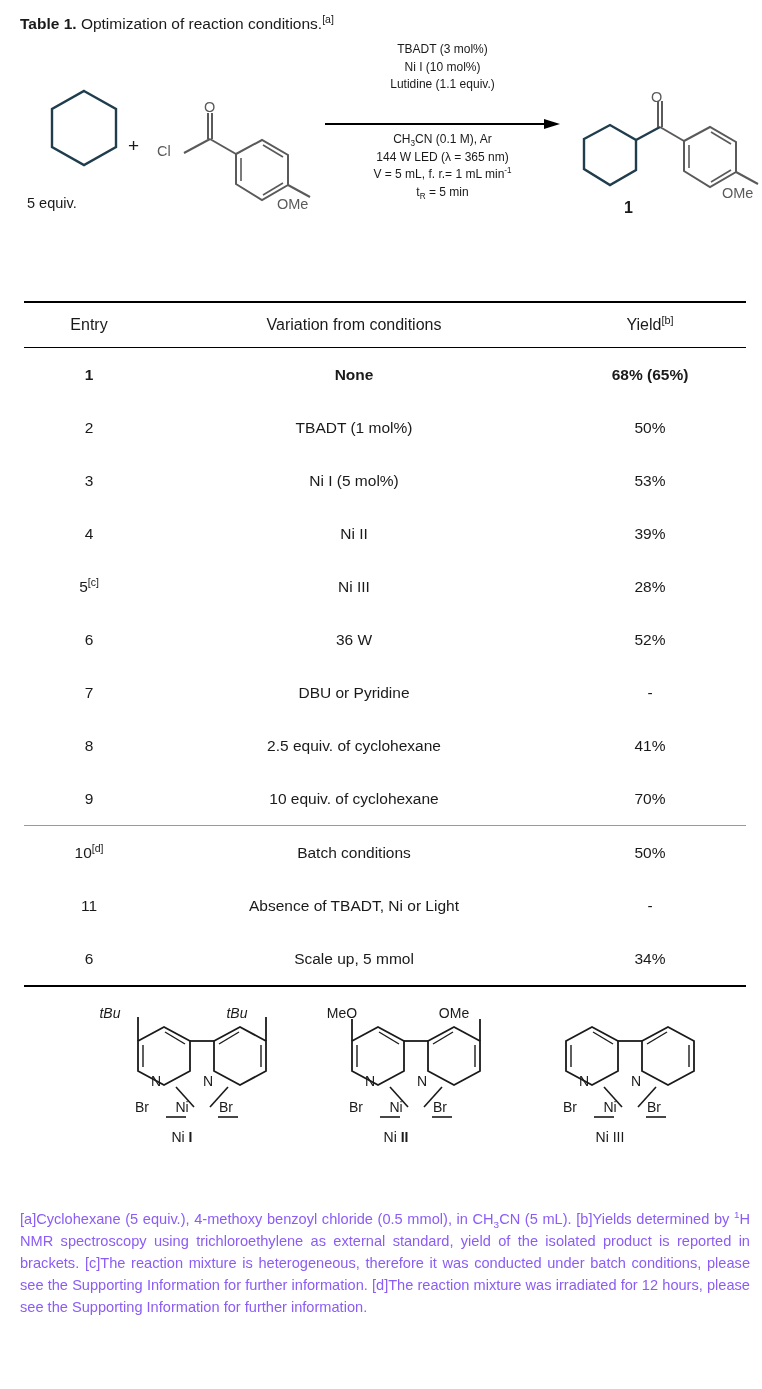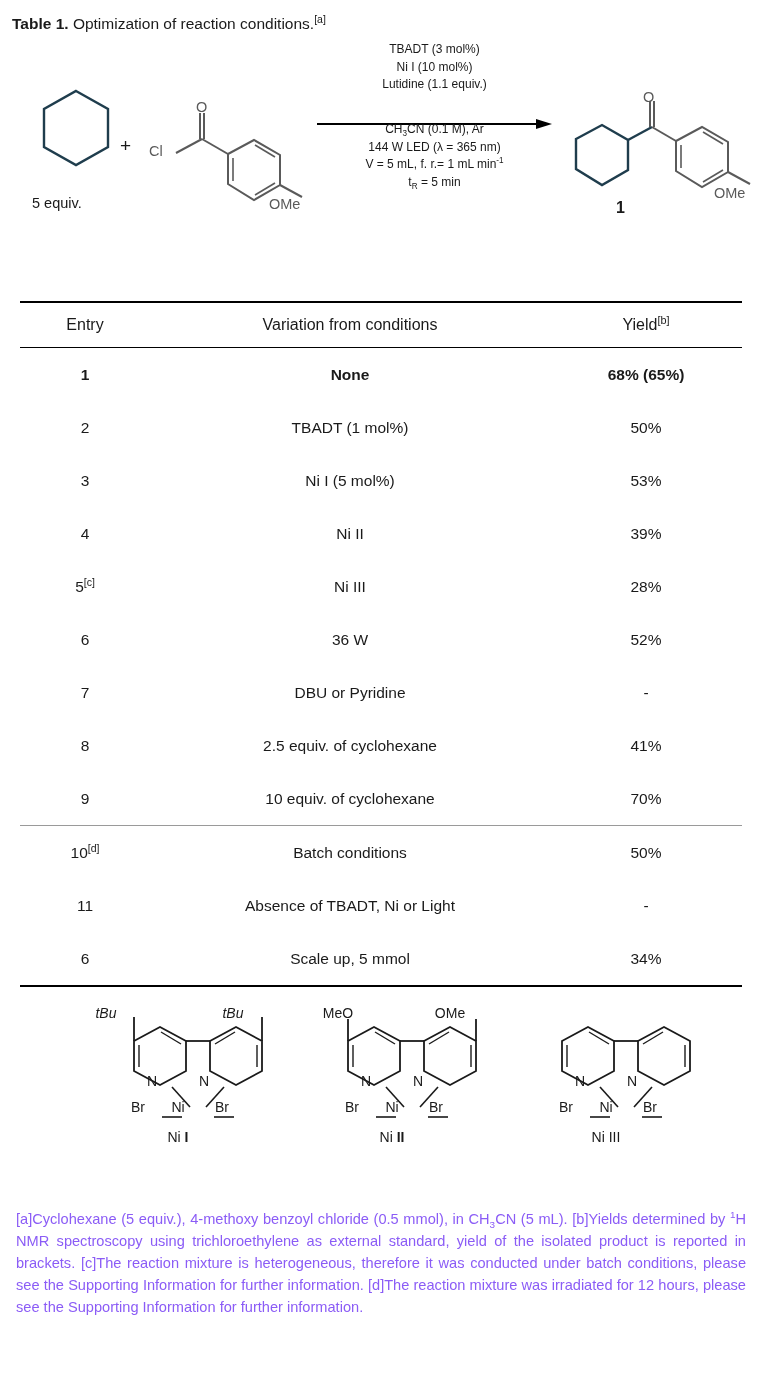--- a/index.html
+++ b/index.html
@@ -12,21 +12,21 @@
     height: 1389px;
     font-family: "Liberation Sans", sans-serif;
     color: #1a1a1a;
     position: relative;
     overflow: hidden;
   }
   .page {
     width: 762px;
     height: 1331px;
     box-sizing: border-box;
-    padding: 10px 12px 0 12px;
+    padding: 10px 12px 0 20px;
     position: relative;
   }
 
   
   .caption {
     font-size: 15.5px;
     line-height: 1.25;
     margin: 4px 0 2px 0;
   }
   .caption b { font-weight: bold; }
@@ -122,21 +122,21 @@
 
   <div class="caption">
     <b>Table 1.</b><span> Optimization of reaction conditions.</span><sup>[a]</sup>
   </div>
 
   <div class="scheme">
 
     <svg width="110" height="110" style="position:absolute;left:14px;top:42px">
       <polygon points="50,12 82,30 82,68 50,86 18,68 18,30" fill="none" stroke="#1f3d4d" stroke-width="2.4"></polygon>
     </svg>
-    <div class="scheme-text" style="left:20px;top:158px">5 equiv.</div>
+    <div class="scheme-text" style="left:7px;top:158px">5 equiv.</div>
 
     <div class="scheme-text" style="left:108px;top:98px;font-size:19px">+</div>
 
     <svg width="175" height="135" style="position:absolute;left:130px;top:40px">
 
       <line x1="62" y1="62" x2="62" y2="36" stroke="#5a5a5a" stroke-width="2"></line>
       <line x1="58" y1="62" x2="58" y2="36" stroke="#5a5a5a" stroke-width="2"></line>
 
       <line x1="60" y1="62" x2="34" y2="76" stroke="#5a5a5a" stroke-width="2"></line>
 
@@ -159,21 +159,21 @@
       <div class="cond-line">Lutidine (1.1 equiv.)</div>
     </div>
 
     <div class="arrow-wrap">
       <svg width="235" height="10">
         <line x1="0" y1="5" x2="222" y2="5" stroke="#000" stroke-width="1.8"></line>
         <polygon points="235,5 219,0 219,10" fill="#000"></polygon>
       </svg>
     </div>
 
-    <div class="cond-block" style="top:84px">
+    <div class="cond-block" style="top:94px">
       <div class="cond-line">CH<sub>3</sub>CN (0.1 M), Ar</div>
       <div class="cond-line">144 W LED (λ = 365 nm)</div>
       <div class="cond-line">V = 5 mL, f. r.= 1 mL min<sup>-1</sup></div>
       <div class="cond-line">t<sub>R</sub> = 5 min</div>
     </div>
 
     <svg width="215" height="140" style="position:absolute;left:528px;top:38px">
 
       <polygon points="36,64 62,50 88,65 88,95 62,110 36,94" fill="none" stroke="#1f3d4d" stroke-width="2.4"></polygon>
 

